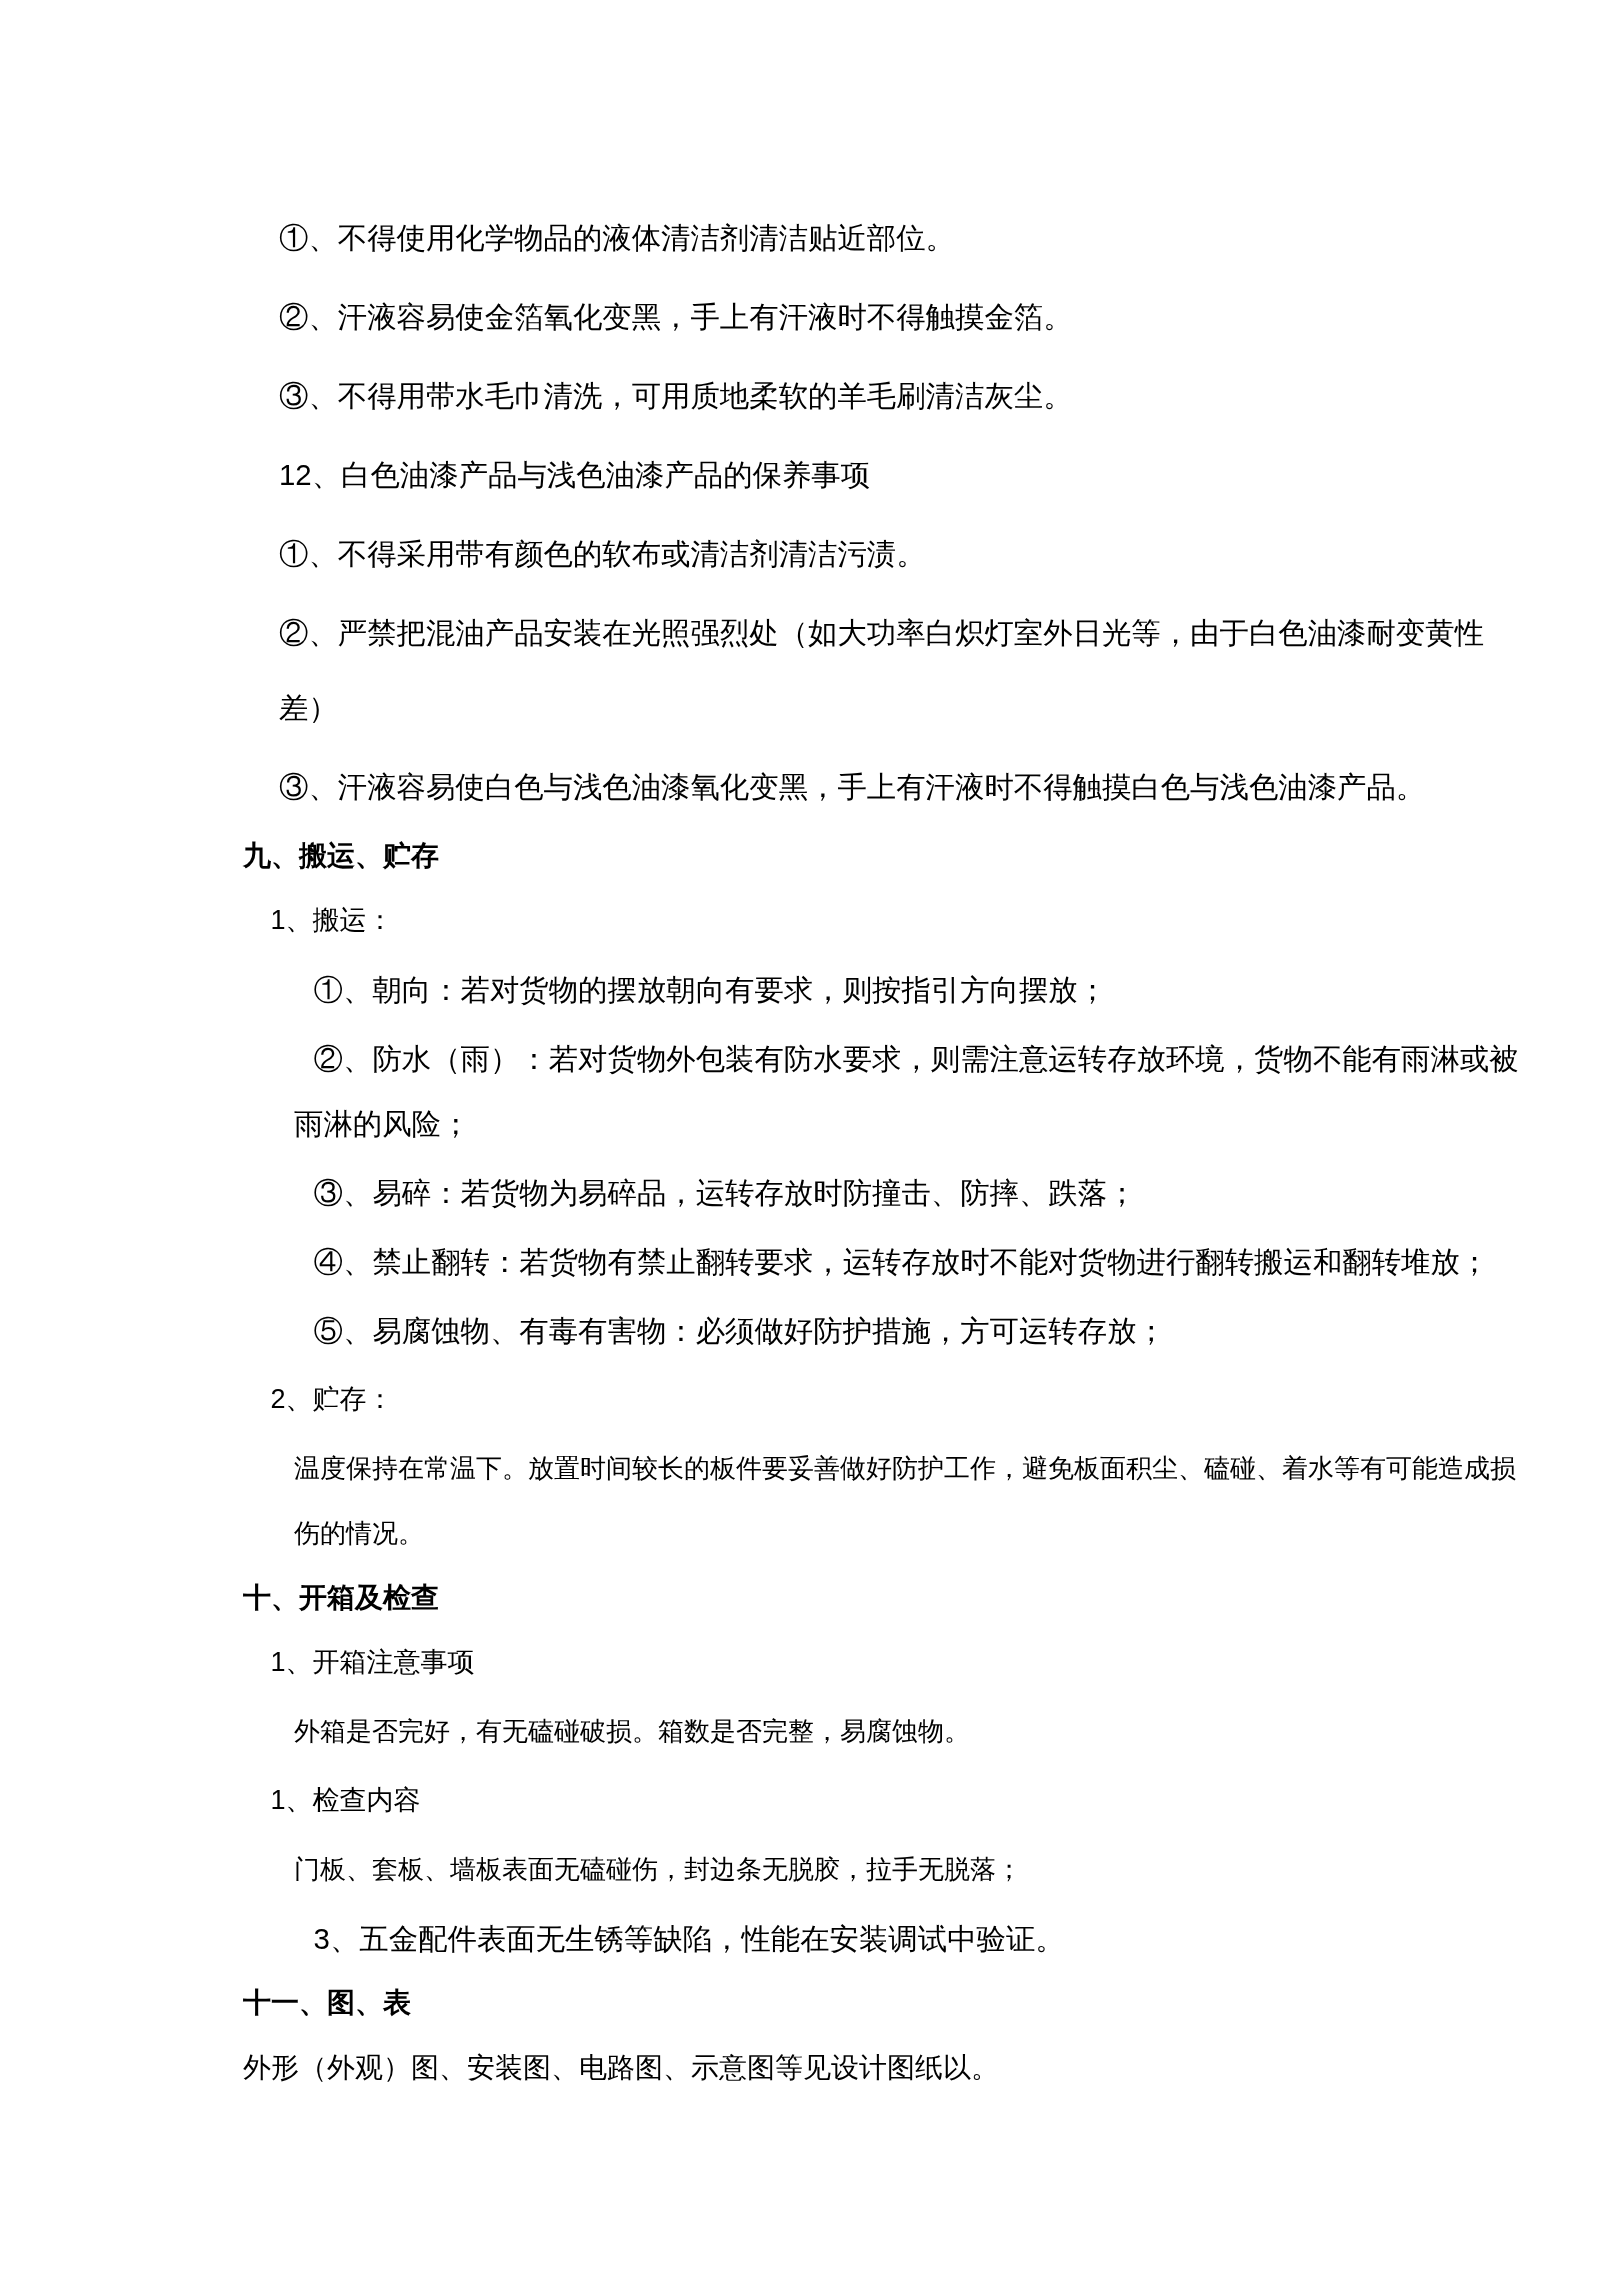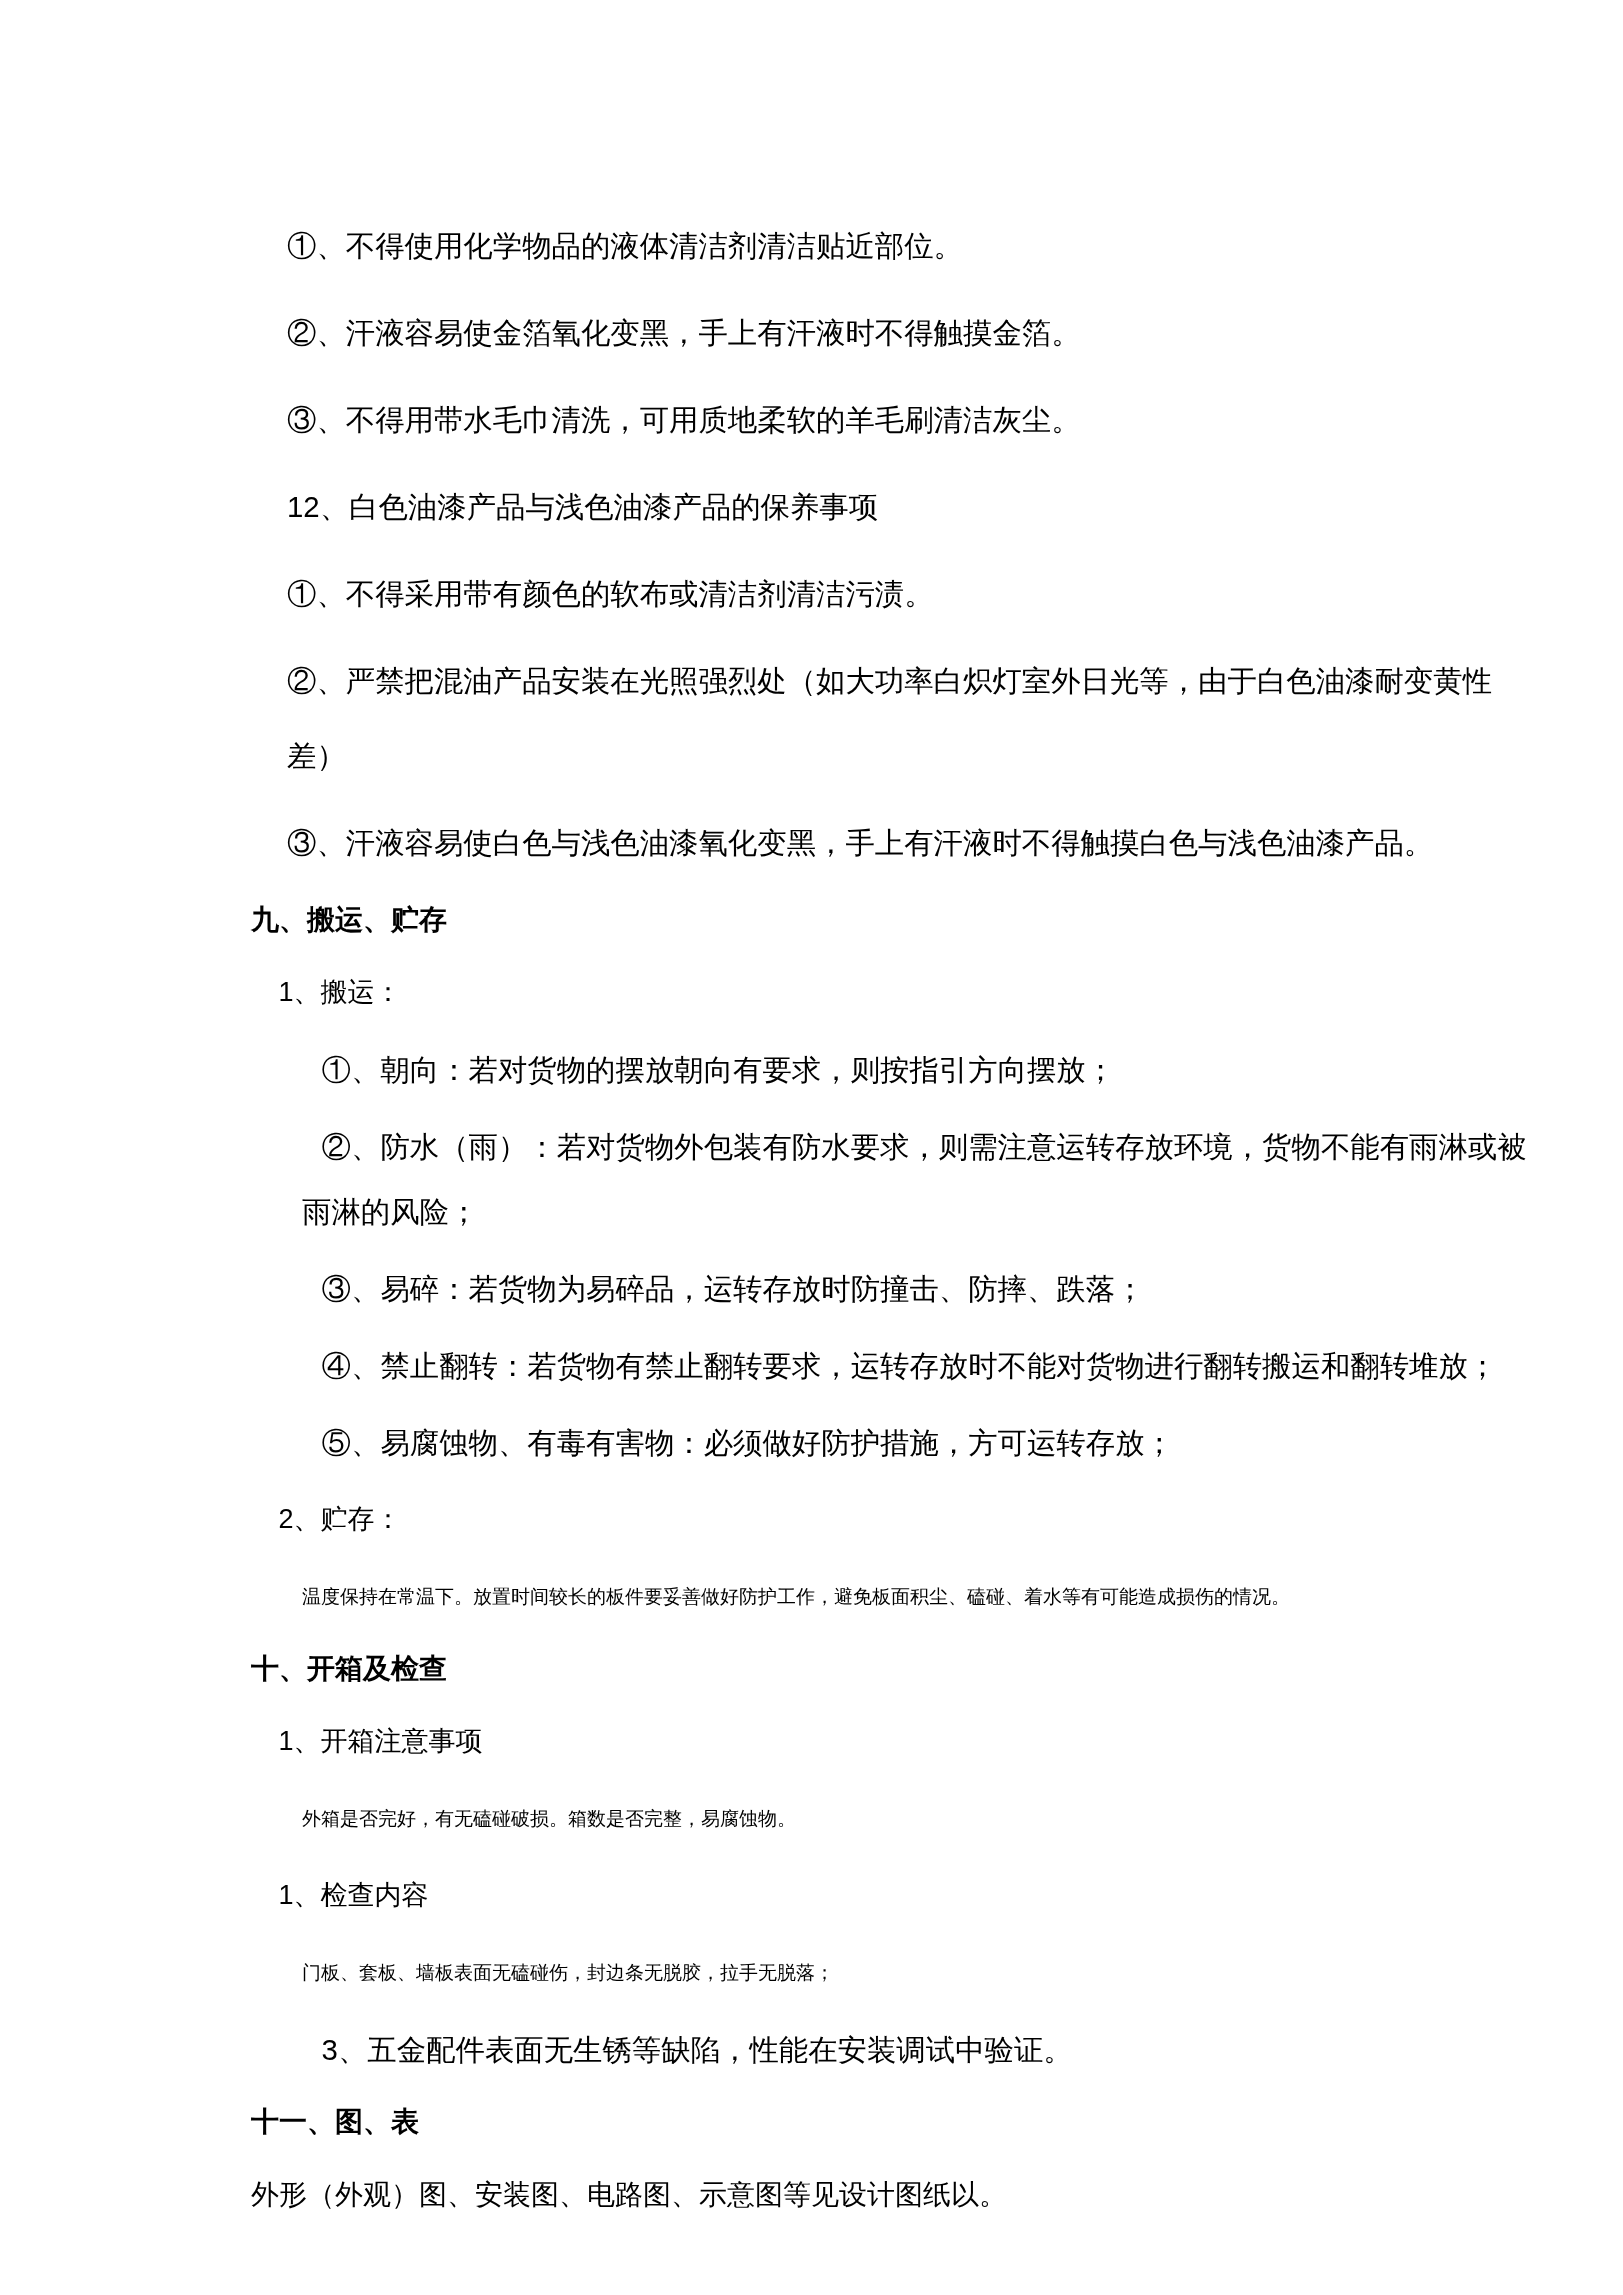--- a/index.html
+++ b/index.html
@@ -10,21 +10,21 @@
   .page {
     position: relative;
     width: 1623px;
     height: 2295px;
     background: #ffffff;
     box-sizing: border-box;
     padding: 196px 82px 0 239px;
     color: #000000;
     font-family: "Liberation Sans", sans-serif;
   }
-  .page p, .page h1 { margin: 12px; }
+  .page p, .page h1 { margin: 4px; }
 
   .intro {
     font-size: 29.4px;
     line-height: 75px;
     padding-left: 36px;
   }
   .heading {
     font-size: 28px;
     font-weight: bold;
     line-height: 56px;
@@ -35,21 +35,21 @@
     line-height: 65px;
     padding-left: 27.5px;
   }
   .list-item {
     font-size: 29.4px;
     line-height: 65px;
     padding-left: 51px;
     text-indent: 19.6px;
   }
   .cont {
-    font-size: 19px;
+    font-size: 26px;
     line-height: 65px;
     padding-left: 51px;
   }
   .flush {
     font-size: 28px;
     line-height: 65px;
     padding-left: 0;
   }
 </style>
 </head>

